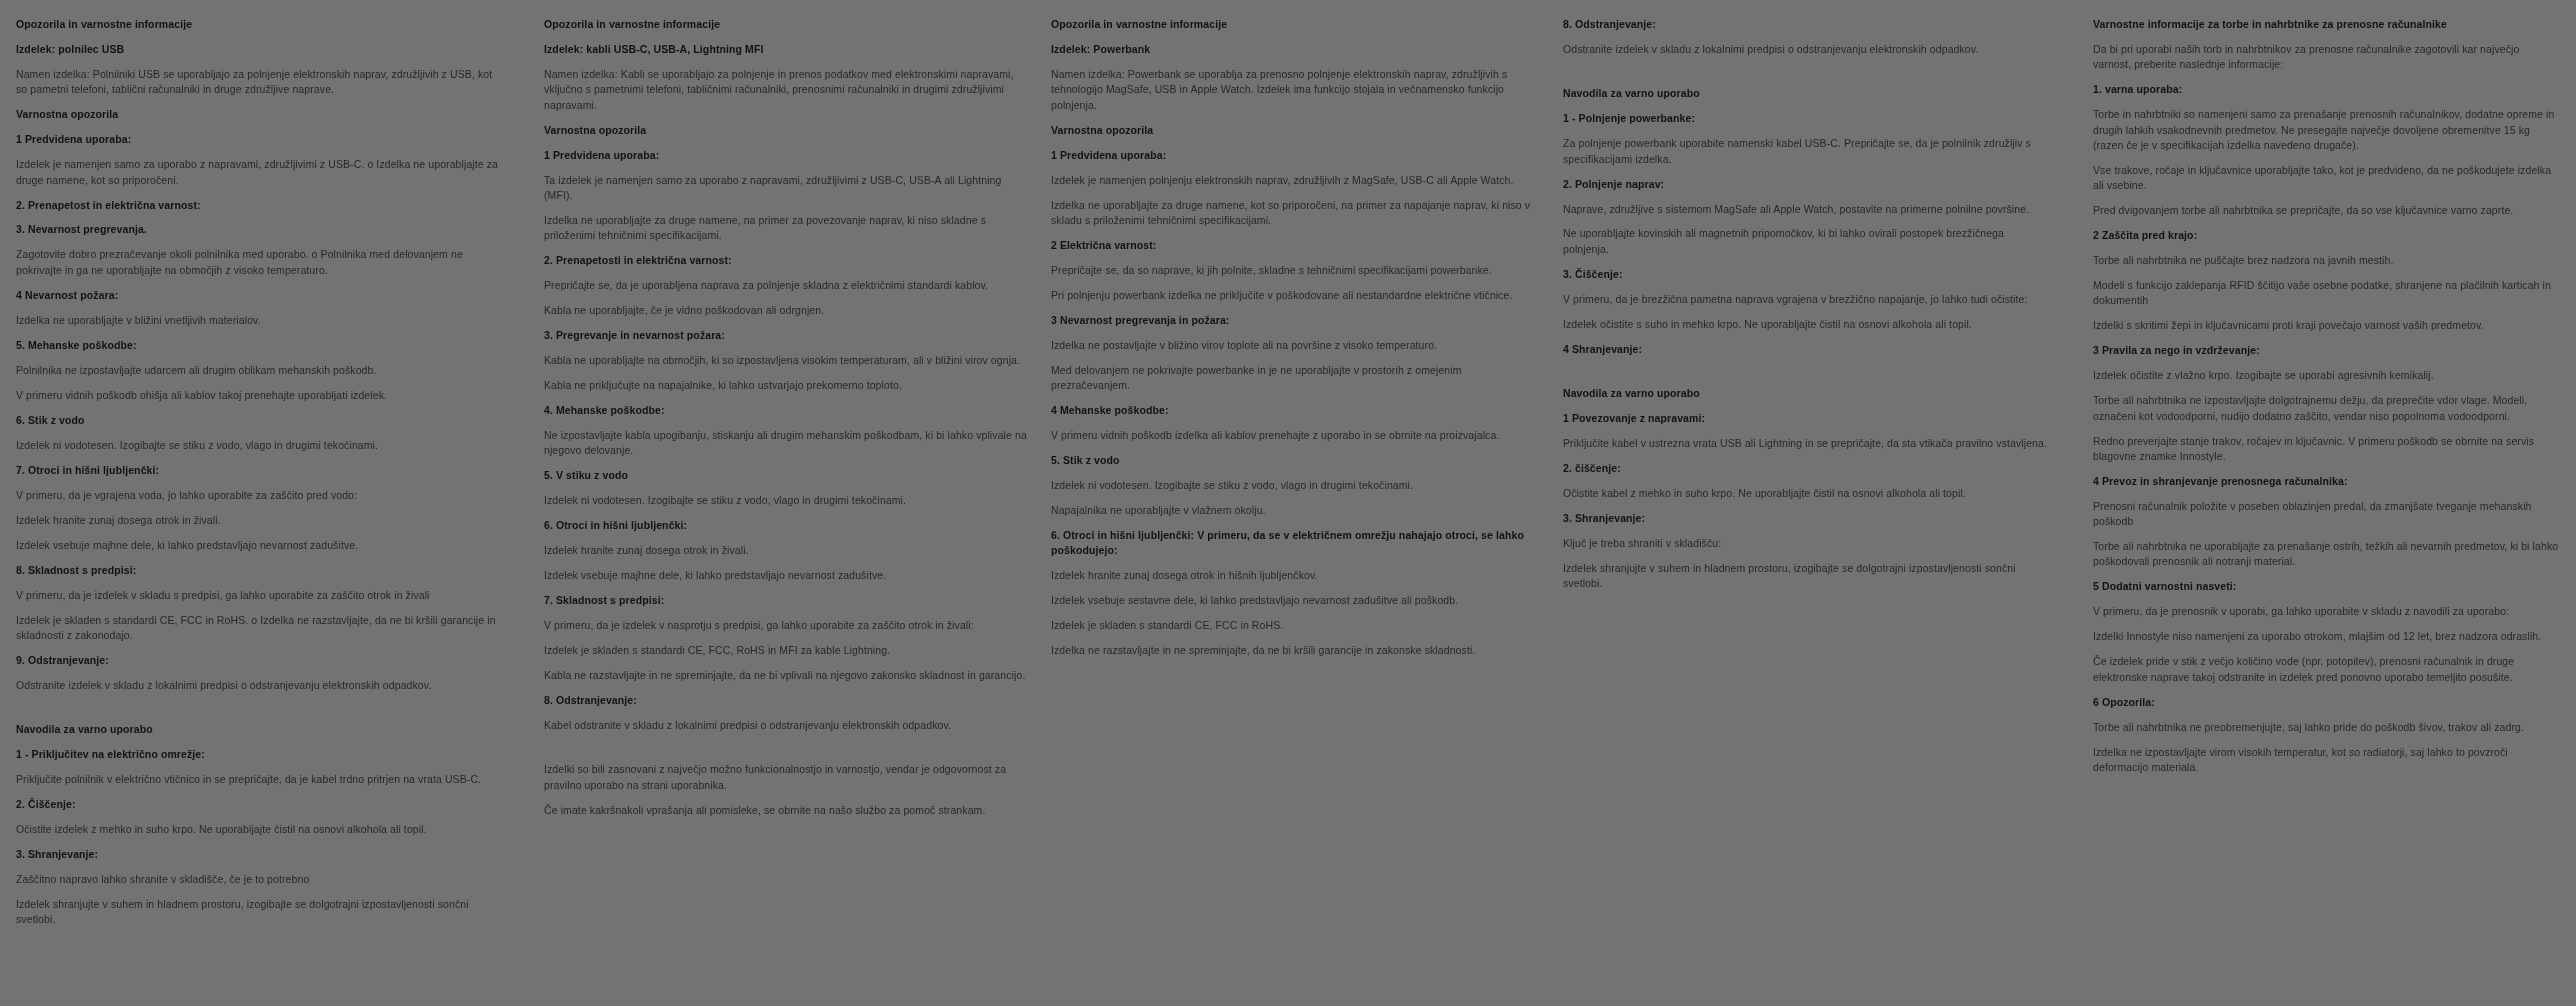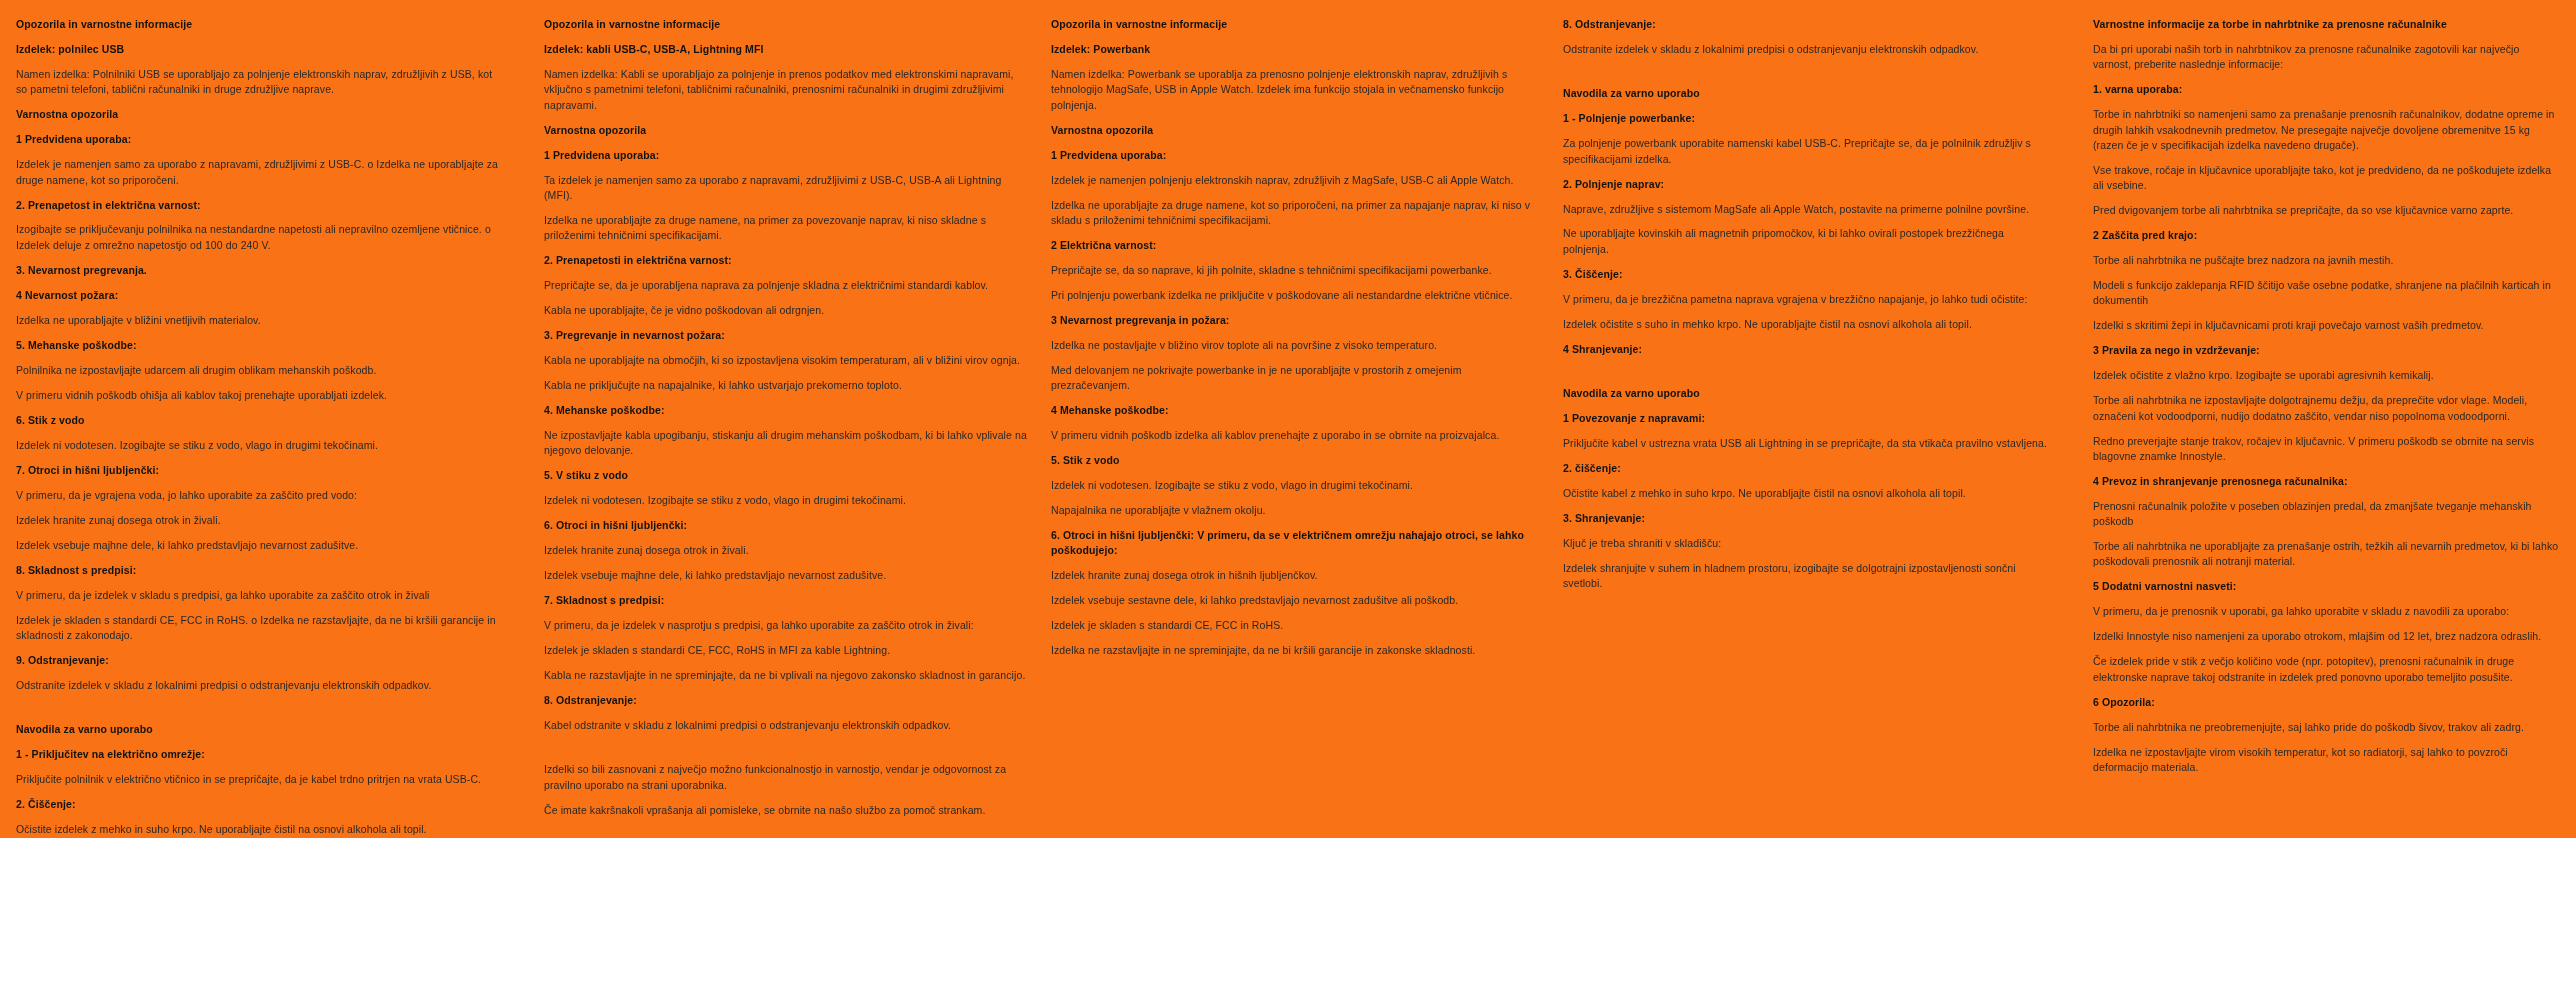--- a/index.html
+++ b/index.html
@@ -4,22 +4,22 @@
 <style>
   html, body {
     margin: 0;
     padding: 0;
     background: #ffffff;
     font-family: "Liberation Sans", "DejaVu Sans", sans-serif;
   }
   .page {
     position: relative;
     width: 2576px;
-    height: 838px;
-    background: #f97316;
+    height: 1006px;
+    background: #737373;
     overflow: hidden;
   }
   .col {
     position: absolute;
     top: 17px;
     width: 487px;
   }
   .col[data-col="0"] { left: 16px; }
   .col[data-col="1"] { left: 544px; }
   .col[data-col="2"] { left: 1051px; }
@@ -46,22 +46,22 @@
 
 <div class="page">
   <div class="col" data-col="0">
       <div class="blk h">Opozorila in varnostne informacije</div>
       <div class="blk h">Izdelek: polnilec USB</div>
       <div class="blk p">Namen izdelka: Polnilniki USB se uporabljajo za polnjenje elektronskih naprav, združljivih z USB, kot so pametni telefoni, tablični računalniki in druge združljive naprave.</div>
       <div class="blk h">Varnostna opozorila</div>
       <div class="blk h">1 Predvidena uporaba:</div>
       <div class="blk p">Izdelek je namenjen samo za uporabo z napravami, združljivimi z USB-C. o Izdelka ne uporabljajte za druge namene, kot so priporočeni.</div>
       <div class="blk h">2. Prenapetost in električna varnost:</div>
-      <div class="blk p">Izogibajte se priključevanju polnilnika na nestandardne napetosti ali nepravilno ozemljene vtičnice. o Izdelek deluje z omrežno napetostjo od 100 do 240 V.</div>
       <div class="blk h">3. Nevarnost pregrevanja.</div>
+      <div class="blk p">Zagotovite dobro prezračevanje okoli polnilnika med uporabo. o Polnilnika med delovanjem ne pokrivajte in ga ne uporabljajte na območjih z visoko temperaturo.</div>
       <div class="blk h">4 Nevarnost požara:</div>
       <div class="blk p">Izdelka ne uporabljajte v bližini vnetljivih materialov.</div>
       <div class="blk h">5. Mehanske poškodbe:</div>
       <div class="blk p">Polnilnika ne izpostavljajte udarcem ali drugim oblikam mehanskih poškodb.</div>
       <div class="blk p">V primeru vidnih poškodb ohišja ali kablov takoj prenehajte uporabljati izdelek.</div>
       <div class="blk h">6. Stik z vodo</div>
       <div class="blk p">Izdelek ni vodotesen. Izogibajte se stiku z vodo, vlago in drugimi tekočinami.</div>
       <div class="blk h">7. Otroci in hišni ljubljenčki:</div>
       <div class="blk p">V primeru, da je vgrajena voda, jo lahko uporabite za zaščito pred vodo:</div>
       <div class="blk p">Izdelek hranite zunaj dosega otrok in živali.</div>

